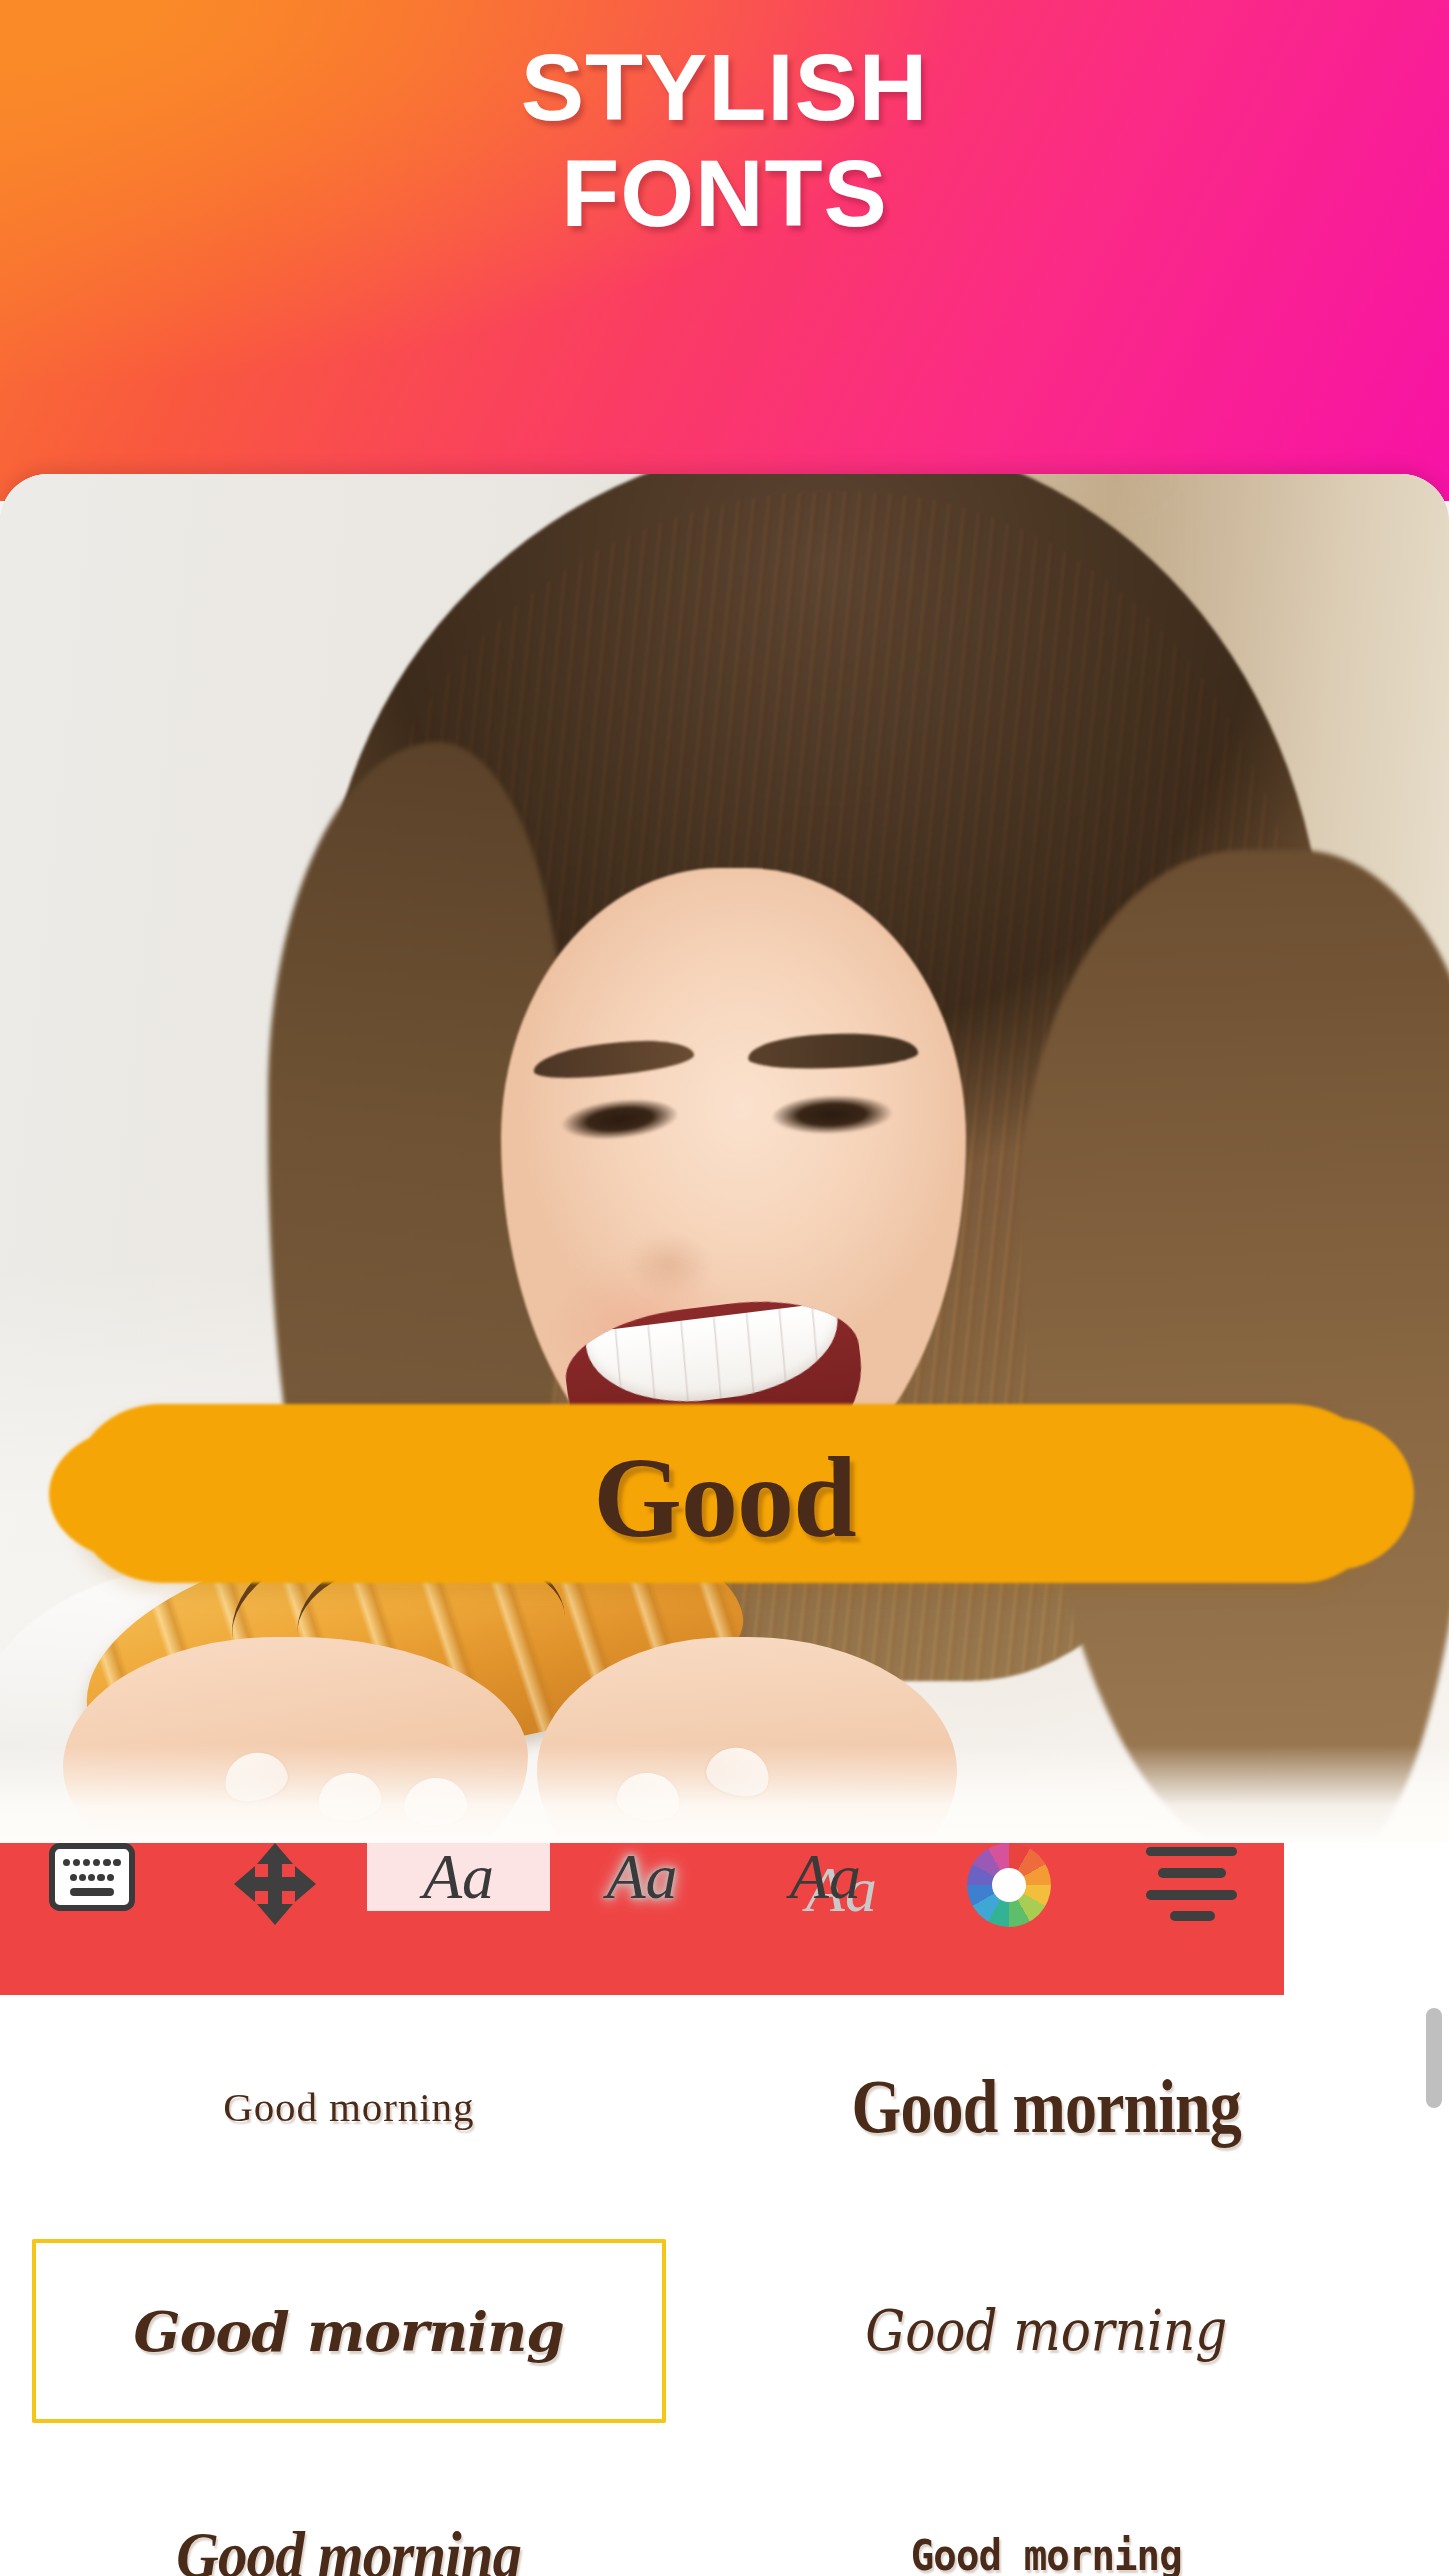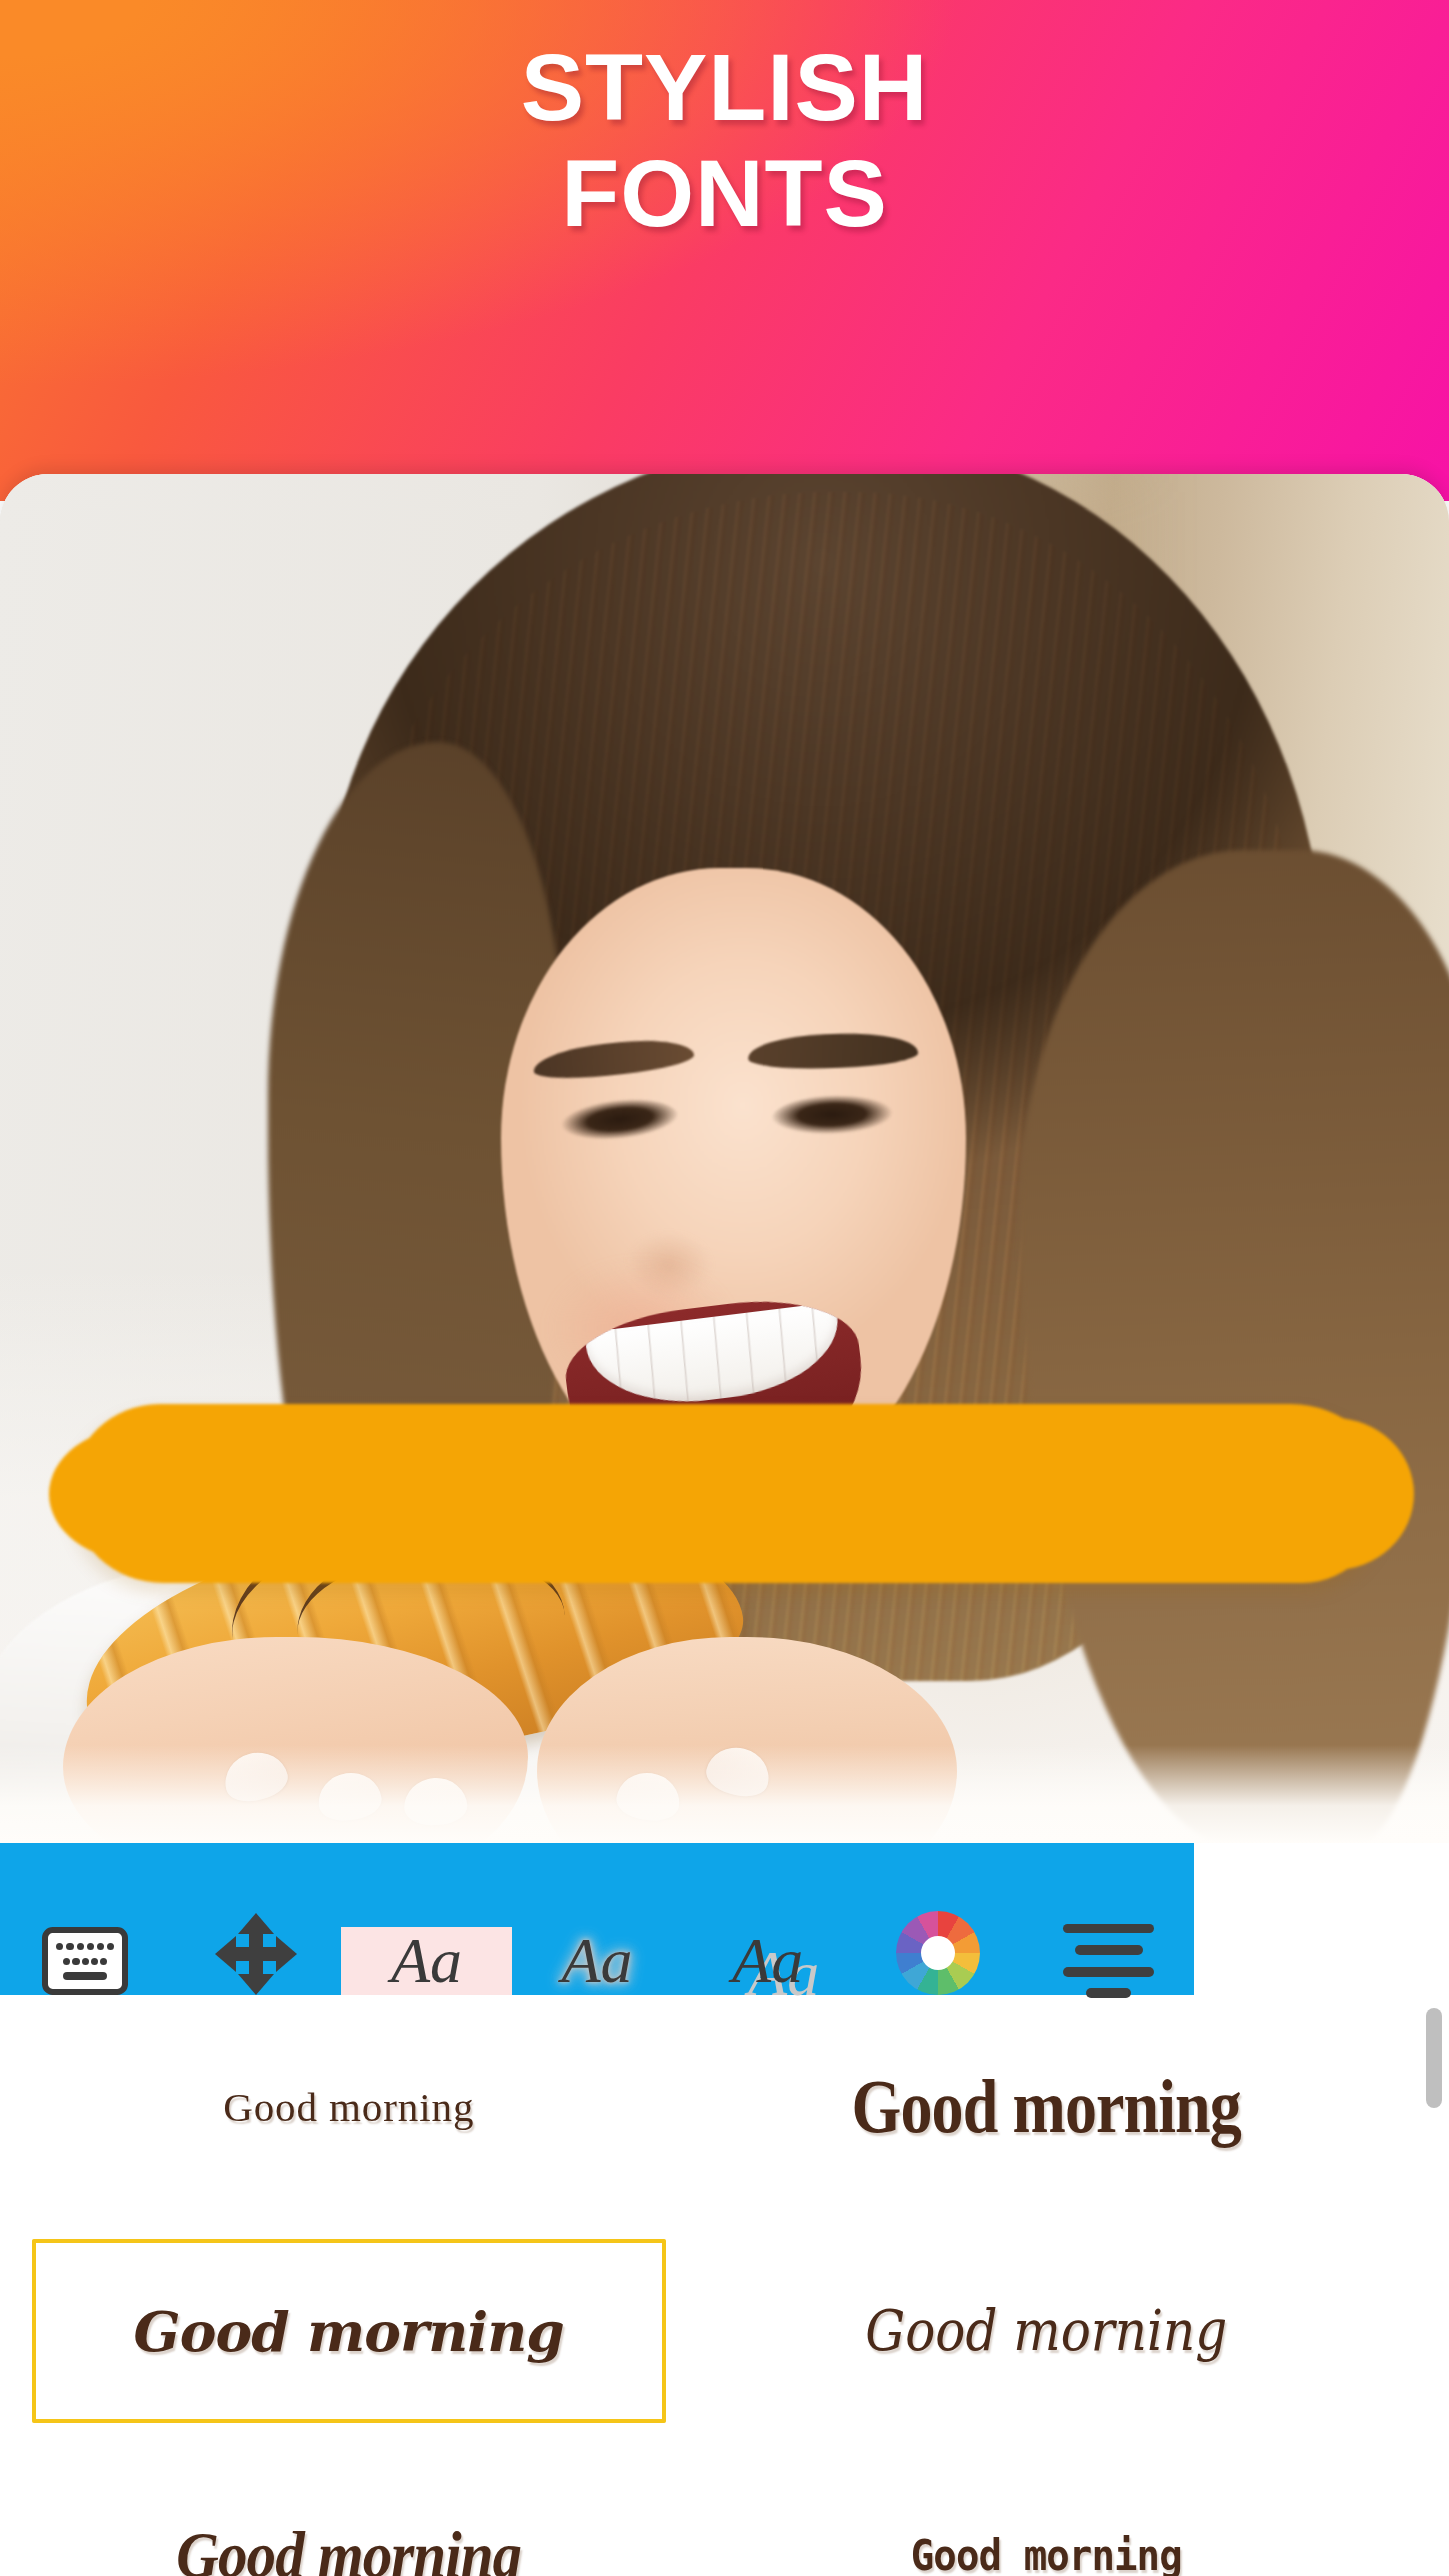--- a/index.html
+++ b/index.html
@@ -359,24 +359,24 @@
     position:absolute; right:-27px; top:14.3px;
     width:161px; height:152px;
     background:#F5A505;
     border-radius:50%;
   }
 
   
   .toolbar {
     position:absolute;
     left:0; top:1369px;
-    width:1194px; height:152px;
-    background:#0ea5e9;
+    width:1284px; height:152px;
+    background:#ef4444;
     display:flex;
-    align-items:flex-end;
+    align-items:flex-start;
     z-index:6;
   }
   .tb-item {
     flex:1;
     display:flex;
     align-items:center;
     justify-content:center;
     cursor:pointer;
     position:relative;
   }
@@ -580,20 +580,21 @@
         <div class="nail n3"></div>
         <div class="nail n4"></div>
         <div class="nail n5"></div>
         <div class="nail n6"></div>
 
         <div class="photo-fade-bottom"></div>
       </div>
 
       <div class="overlay-hl"></div>
       <div class="text-overlay">
+        <span class="overlay-word serif-a">Good</span>
       </div>
     </div>
 
     <div class="toolbar">
 
       <div class="tb-item">
         <div class="ic-keyboard">
           <div class="row r1">
               <span></span>
               <span></span>

